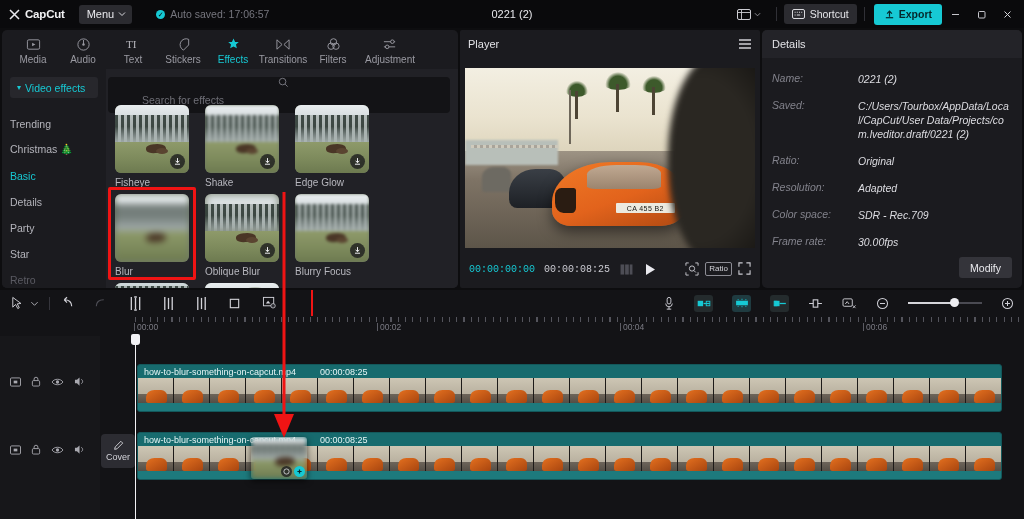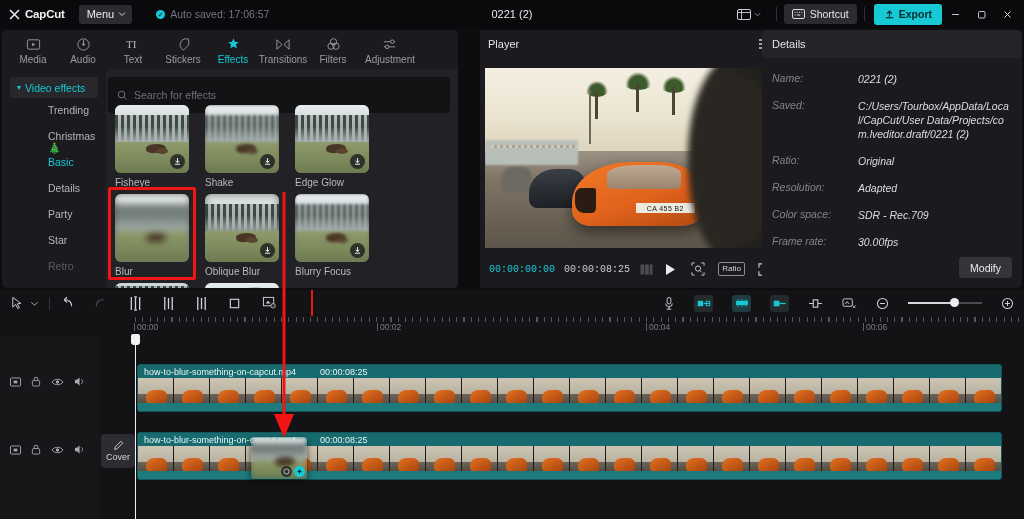--- a/index.html
+++ b/index.html
@@ -73,28 +73,28 @@
   .lib-tab.active { color: #16c9d4; }
   #lib-body { position: absolute; left: 0; top: 39px; right: 0; bottom: 0; display: flex; }
   #lib-side { width: 104px; height: 100%; background: #1b1b1f; padding-top: 6px; position: relative; }
   .side-head {
     margin: 2px 8px 6px 8px; height: 21px; background: #27272c; border-radius: 3px;
     display: flex; align-items: center; gap: 4px; padding-left: 7px;
     font-size: 10.5px; color: #16c9d4; cursor: pointer;
   }
   .side-dot { font-size: 8px; line-height: 1; }
   .side-item {
-    height: 26px; display: flex; align-items: flex-start; padding-left: 22px;
-    font-size: 10.5px; color: #b4b4bb; cursor: pointer; margin-left: 24px;
+    height: 26px; display: flex; align-items: flex-end; padding-left: 8px;
+    font-size: 10.5px; color: #b4b4bb; cursor: pointer;
   }
   .side-item.active { color: #16c9d4; }
   #lib-main { flex: 1; position: relative; background: #212126; }
   #search {
     margin: 8px 8px 0 2px; height: 36px; background: #131316; border-radius: 4px;
-    display: flex; align-items: center; gap: 6px; padding-left: 9px; cursor: text;
+    display: flex; align-items: center; gap: 6px; padding-left: 9px; cursor: text; flex-direction: column;
   }
   #search input {
     background: transparent; border: none; outline: none; color: #cfcfd5;
     font-size: 10.5px; font-family: "Liberation Sans", sans-serif; width: 85%;
   }
   #search input::placeholder { color: #6f6f77; }
   #grid {
     position: absolute; left: 2px; top: 36px; right: 0; bottom: 0;
     display: flex; flex-wrap: wrap; align-content: flex-start; gap: 0px;
     overflow: hidden;
@@ -136,21 +136,21 @@
   .blur-top .f-sky { filter: blur(4px); }
   .lens-circle {
     position: absolute; right: 2px; top: 4px; width: 44px; height: 44px; border-radius: 50%;
     background: rgba(20,24,18,0.45); border: 1px solid rgba(230,240,220,0.55); overflow: hidden;
   }
   .vstreak { position: absolute; left: 46%; top: 0; bottom: 0; width: 2px;
              background: linear-gradient(transparent, rgba(255,255,255,0.35), transparent); }
 
   
   #player {
-    position: absolute; left: 480px; top: 2px; width: 300px; height: 258px;
+    position: absolute; left: 460px; top: 2px; width: 300px; height: 258px;
     background: #1b1b1f; border-radius: 2px; overflow: hidden;
   }
   #player-head { height: 28px; display: flex; align-items: center; padding: 0 8px; }
   #player-head .t { font-size: 11px; color: #e2e2e6; }
   #player-menu { margin-left: auto; cursor: pointer; }
   #stage {
     position: absolute; left: 5px; top: 38px; width: 290px; height: 180px;
     background: #000; overflow: hidden;
   }
   
@@ -197,21 +197,21 @@
     border-radius: 48% 0 0 48%; filter: blur(3px);
   }
   .pole { position: absolute; left: 36%; top: 12%; width: 2px; height: 30%; background: #6e675a; }
   #pcontrols {
     position: absolute; left: 0; bottom: 0; right: 0; height: 38px;
     display: flex; align-items: center; padding: 0 9px;
   }
   .tc-cur { font-size: 10px; color: #16c9d4; font-family: "Liberation Mono", monospace; }
   .tc-tot { font-size: 10px; color: #cbcbd2; font-family: "Liberation Mono", monospace; margin-left: 9px; }
   .pc-icons { display: flex; align-items: center; gap: 11px; margin-left: 10px; }
-  .pc-right { margin-left: auto; display: flex; align-items: flex-end; gap: 13px; }
+  .pc-right { margin-left: auto; display: flex; align-items: flex-start; gap: 6px; }
   .ratio-chip {
     border: 1px solid #8c8c94; border-radius: 2px; padding: 0px 3px;
     font-size: 8px; color: #d2d2d8; line-height: 12px; cursor: pointer;
   }
 
   
   #details {
     position: absolute; left: 762px; top: 2px; width: 260px; height: 258px;
     background: #1b1b1f; border-radius: 5px; overflow: hidden;
   }
@@ -868,21 +868,21 @@
             </svg>
         </span>
       </span>
     </div>
 
     <div id="ruler">
       <div id="ruler-ticks">
         <div id="tickband"></div>
         <span class="rlabel" style="left:2px">00:00</span>
         <span class="rlabel" style="left:245px">00:02</span>
-        <span class="rlabel" style="left:514px">00:04</span>
+        <span class="rlabel" style="left:488px">00:04</span>
         <span class="rlabel" style="left:731px">00:06</span>
       </div>
     </div>
 
     <div id="tracks">
       <div id="gutter">
         <div class="trk-ctrls" style="top:40px">
           <span class="g">
             <svg width="11" height="10" viewBox="0 0 12 11">
                 <rect x="0.5" y="1" width="11" height="9" rx="1.2" stroke="#a9a9b0" fill="none"></rect>

